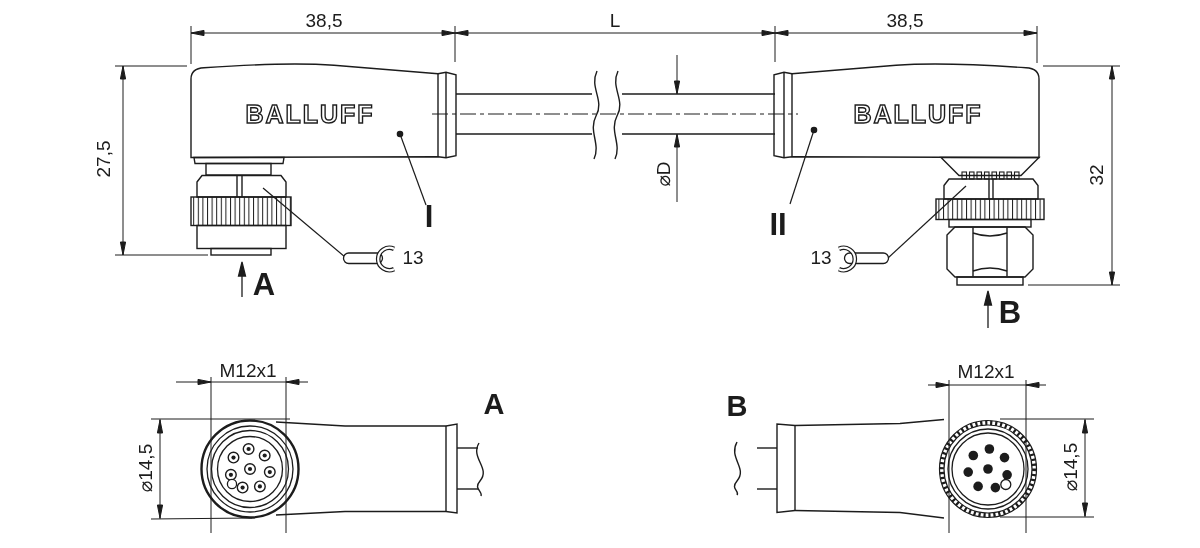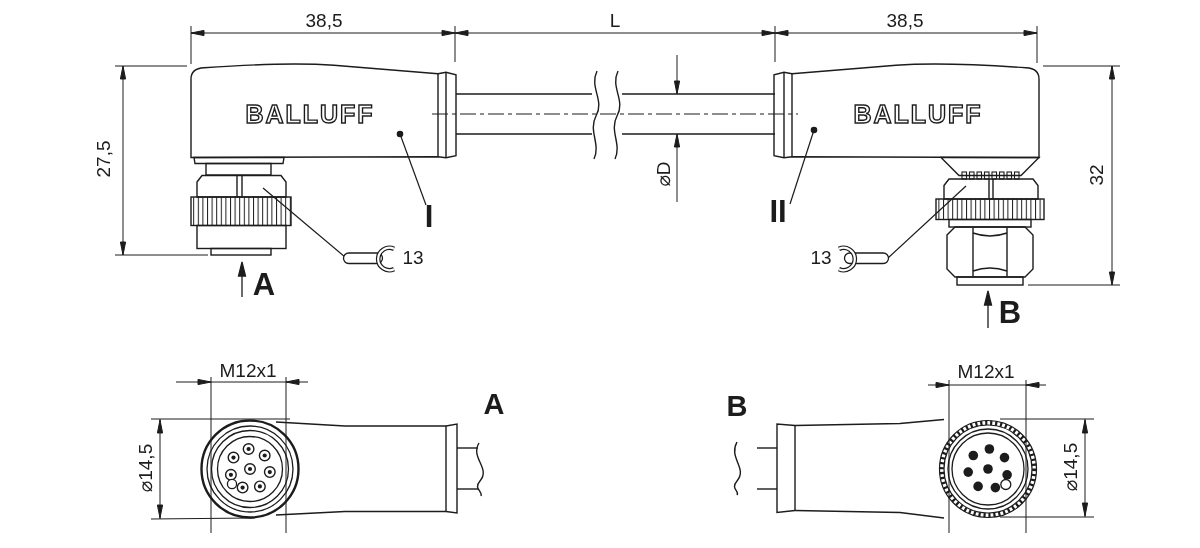--- a/index.html
+++ b/index.html
@@ -263,21 +263,21 @@
 </svg>
 
 <div class="lbl" style="left:324px;top:20px;">38,5</div>
 <div class="lbl" style="left:615px;top:20px;">L</div>
 <div class="lbl" style="left:905px;top:20px;">38,5</div>
 <div class="lbl vert" style="left:103px;top:159px;">27,5</div>
 <div class="lbl vert" style="left:1096px;top:175px;">32</div>
 <div class="lbl vert" style="left:663px;top:174px;">⌀D</div>
 
 <div class="lbl big" style="left:429px;top:216px;">I</div>
-<div class="lbl big" style="left:778px;top:211px;">II</div>
+<div class="lbl big" style="left:778px;top:224px;">II</div>
 <div class="lbl" style="left:413px;top:257px;">13</div>
 <div class="lbl" style="left:821px;top:257px;">13</div>
 <div class="lbl big" style="left:264px;top:284px;">A</div>
 <div class="lbl big" style="left:1010px;top:312px;">B</div>
 
 <div class="lbl" style="left:248px;top:370px;">M12x1</div>
 <div class="lbl" style="left:986px;top:371px;">M12x1</div>
 <div class="lbl vert" style="left:145px;top:468px;">⌀14,5</div>
 <div class="lbl vert" style="left:1070px;top:467px;">⌀14,5</div>
 <div class="lbl view-title" style="left:494px;top:404px;">A</div>

